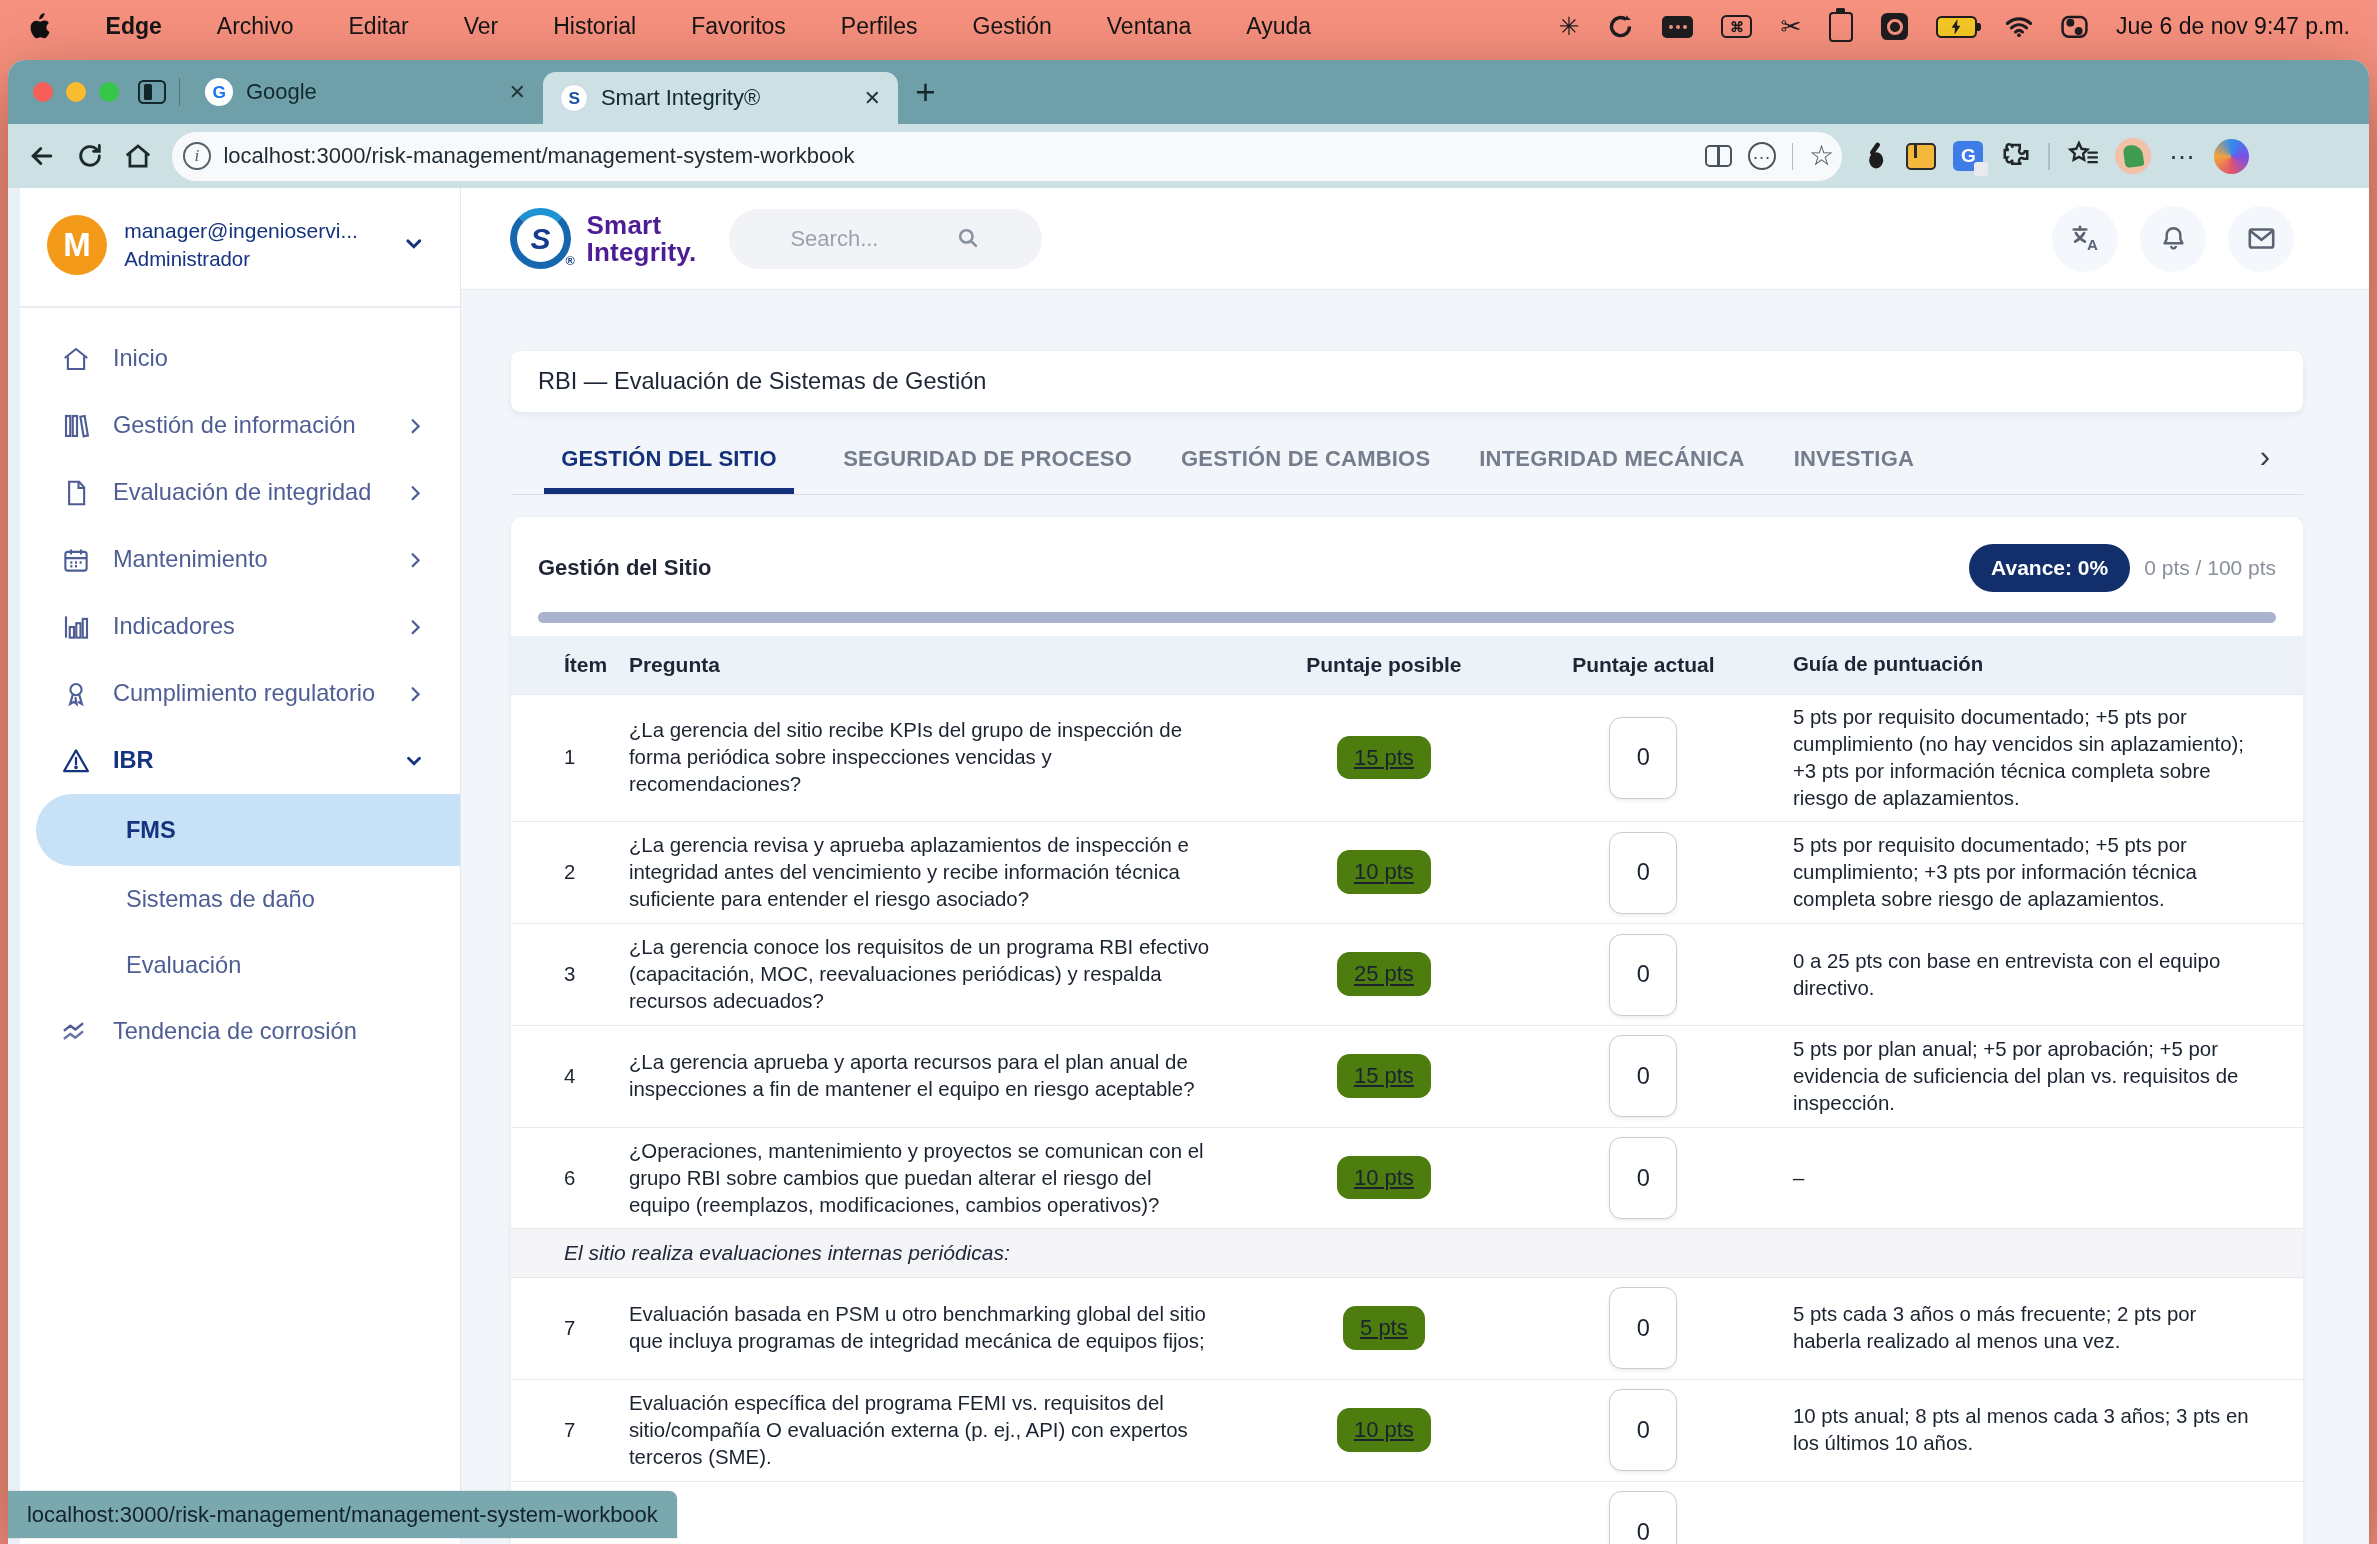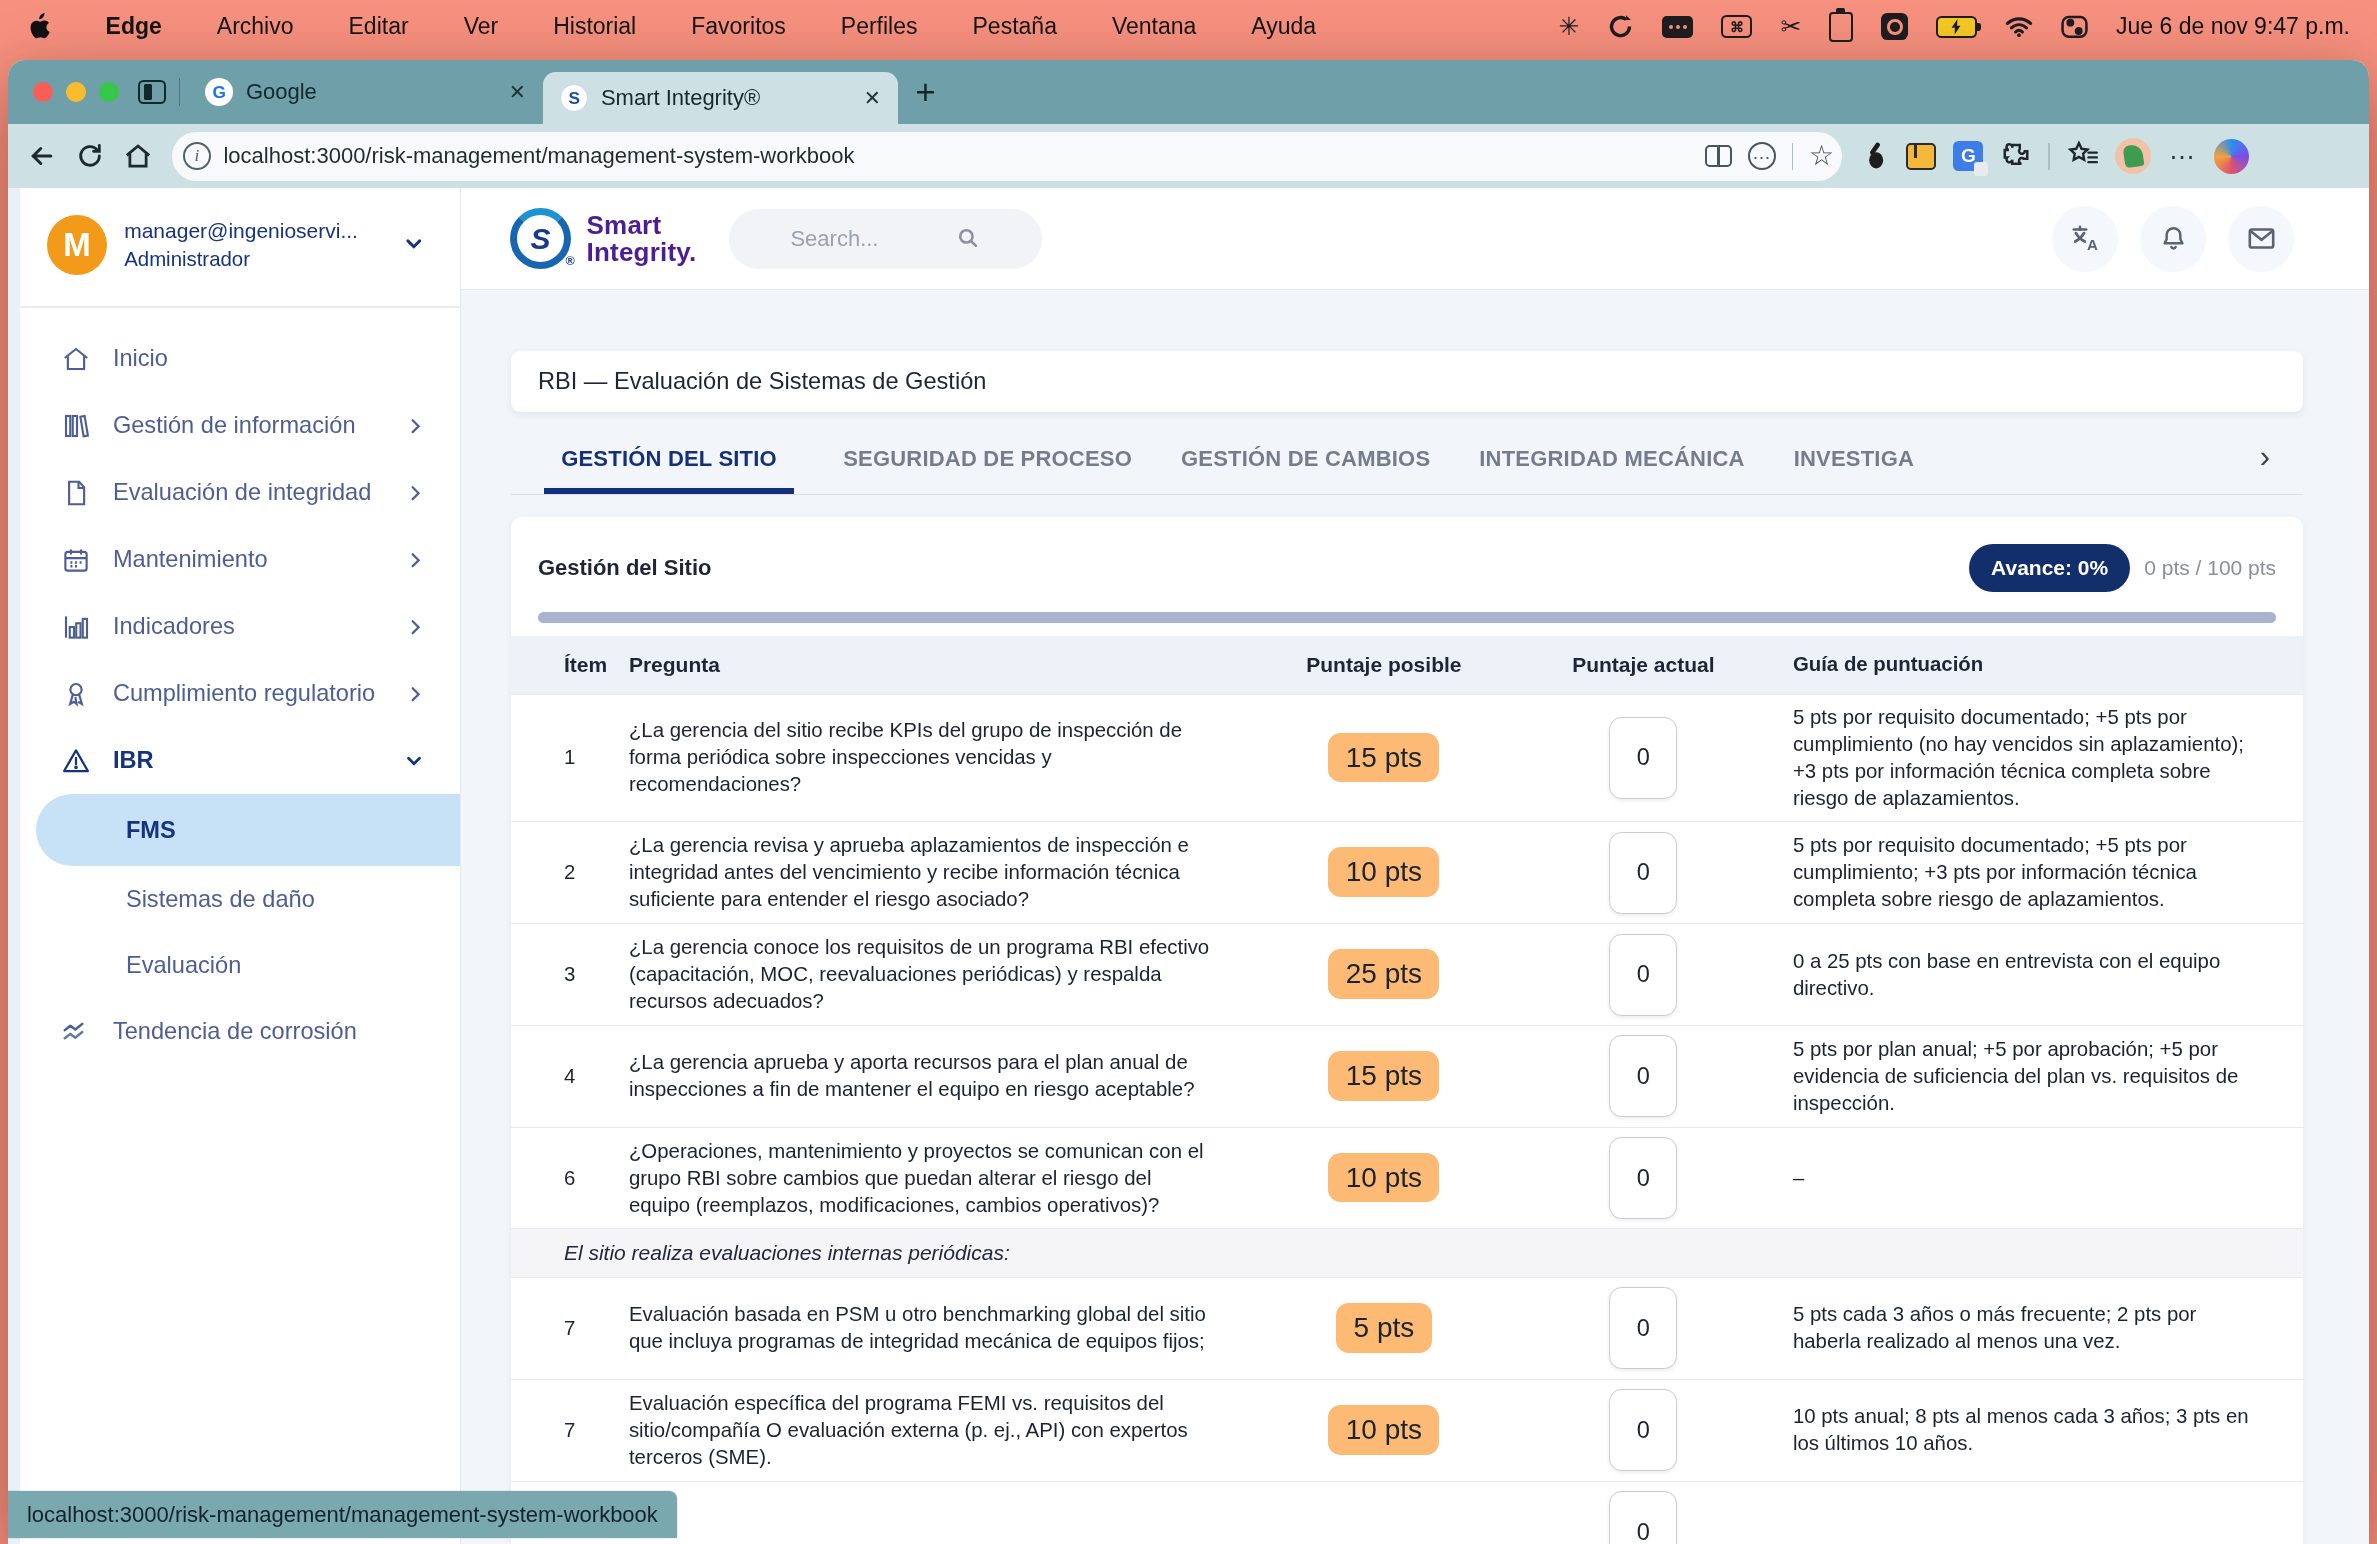--- a/index.html
+++ b/index.html
@@ -130,21 +130,21 @@
   .table{margin-top:12.6px;}
   .thead,.trow{display:grid;grid-template-columns:118px 645px 220px 299px 1fr;align-items:center;}
   .thead{background:#EDF1F8;height:58px;font-weight:700;font-size:21px;color:#1E2535;}
   .c-item{padding-left:53px;}
   .c-pos,.c-cur{justify-self:center;}
   .thead .c-pos,.thead .c-cur{justify-self:center;}
   .c-guide{padding-right:35px;max-width:535px;}
   .trow{border-top:1.6px solid #E7E9ED;padding:9.4px 0;font-size:20.4px;color:#1B2330;}
   .c-q{line-height:27px;max-width:582px;}
   .c-guide{line-height:27px;font-size:20.4px;}
-  .badge{background:#fdba74;border-radius:12.6px;padding:9.4px 17.3px;font-size:28px;color:#1B2330;white-space:nowrap;}
+  .badge{background:#4d7c0f;border-radius:12.6px;padding:9.4px 17.3px;font-size:22px;color:#1B2330;white-space:nowrap;text-decoration:underline;}
   .badge:empty{display:none;}
   .score-input{width:68px;height:82px;border:1.6px solid #C9CCD2;border-radius:12.6px;background:#fff;
     font-size:23.6px;color:#1B2330;text-align:center;box-shadow:0 1.6px 3.9px rgba(0,0,0,.07);
     font-family:"Liberation Sans",sans-serif;outline:none;}
   .section-row{border-top:1.6px solid #E7E9ED;background:#F5F5F7;padding:11.8px 0 11.8px 53px;
     font-style:italic;font-size:21px;color:#20283A;}
 
   .status-tip{position:absolute;left:0;bottom:6.3px;background:#79A8AF;color:#14222c;font-size:22px;
     padding:10.2px 19px;border-radius:0 7.9px 0 0;z-index:50;box-shadow:0 0 0 0.8px rgba(0,0,0,.08);}
 </style>
@@ -157,21 +157,21 @@
         <path d="M16.4 4.3c1-1.2 1.7-2.9 1.5-4.3-1.4.1-3 1-4 2.2-.9 1.1-1.7 2.8-1.4 4.2 1.5.1 3-.9 3.9-2.1zM19.9 14.9c0-3 2.5-4.5 2.6-4.6-1.4-2.1-3.6-2.4-4.4-2.4-1.9-.2-3.6 1.1-4.6 1.1-1 0-2.4-1.1-4-1-2 0-3.9 1.2-5 3-2.1 3.7-.5 9.2 1.5 12.2 1 1.5 2.2 3.1 3.8 3 1.5-.1 2.1-1 4-1s2.4 1 4 1 2.7-1.5 3.7-3c1.2-1.7 1.6-3.4 1.7-3.5-.1 0-3.3-1.3-3.3-4.8z"></path>
       </svg>
   </span>
   <span class="mb-item app">Edge</span>
   <span class="mb-item">Archivo</span>
   <span class="mb-item">Editar</span>
   <span class="mb-item">Ver</span>
   <span class="mb-item">Historial</span>
   <span class="mb-item">Favoritos</span>
   <span class="mb-item">Perfiles</span>
-  <span class="mb-item">Pestaña</span>
+  <span class="mb-item">Gestión</span>
   <span class="mb-item">Ventana</span>
   <span class="mb-item">Ayuda</span>
 
   <span class="mb-right">
     <span class="sicon">✳</span>
     <span class="sicon">
       <svg width="27" height="27" viewBox="0 0 24 24" fill="none" stroke="#1d1d1f" stroke-width="3">
           <path d="M20 12a8 8 0 1 1-3-6.2"></path>
           <path d="M17 2v4.2h4.2" stroke-width="0" fill="#1d1d1f"></path>
         </svg>

